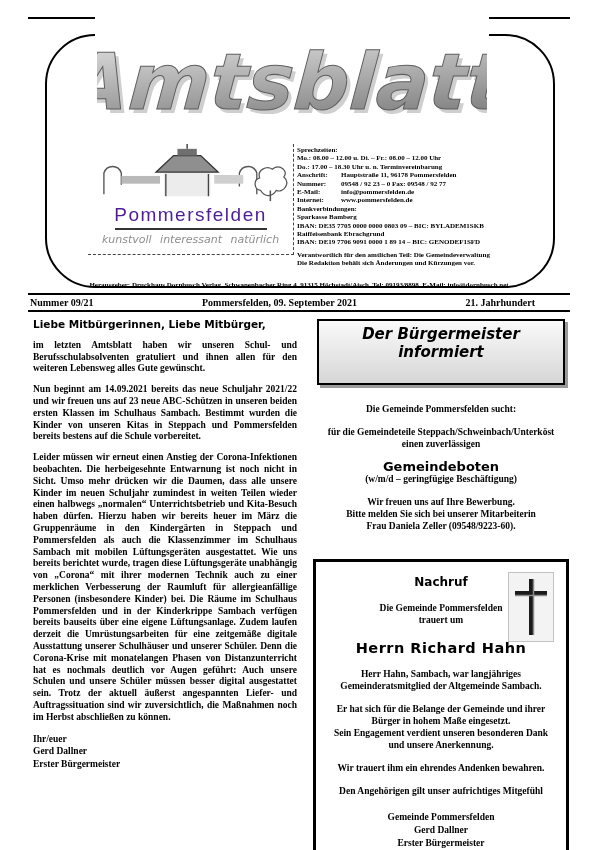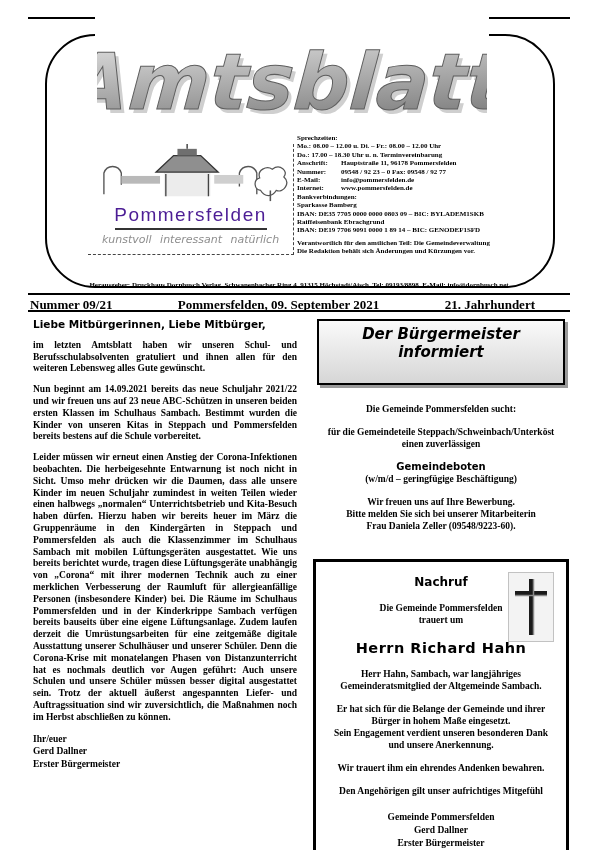--- a/index.html
+++ b/index.html
@@ -14,53 +14,53 @@
   .title-box{position:absolute;left:95px;top:10px;width:394px;height:133px;
              background:#fff;display:flex;align-items:center;justify-content:center;}
   .logo-box{position:absolute;left:88px;top:144px;width:205px;height:110px;background:#fff;
             border-right:1px dashed #444;border-bottom:1px dashed #444;text-align:center;}
   .logo-name{font-family:"Liberation Sans",sans-serif;font-size:19px;letter-spacing:1.5px;
              color:#4c1d95;margin-top:-4px;}
   .logo-rule{width:152px;border-top:2px solid #333;margin:2px auto 3px;}
   .logo-tagline{font-family:"DejaVu Sans",sans-serif;font-style:italic;font-size:11px;
                 color:#8e8e8e;word-spacing:5px;}
 
-  .contact{position:absolute;left:297px;top:134px;width:262px;
+  .contact{position:absolute;left:297px;top:146px;width:262px;
            font-size:7px;line-height:8.4px;font-weight:bold;}
   .contact .row .lbl{display:inline-block;width:44px;}
   .contact .gap{height:4px;}
 
   .publisher{position:absolute;left:28px;top:281px;width:542px;text-align:center;
              font-size:7px;font-weight:bold;}
   .rule{position:absolute;left:28px;width:542px;height:2px;background:#000;}
   .rule1{top:293px;}
   .rule2{top:310px;}
   .issue-bar{position:absolute;left:30px;top:297px;width:505px;display:flex;
-             justify-content:space-between;font-size:13px;font-weight:bold;text-align:right;}
+             justify-content:space-between;font-size:10px;font-weight:bold;text-align:right;}
 
   
   .left-col{position:absolute;left:33px;top:319px;width:264px;
             font-size:9.5px;line-height:11.8px;font-weight:bold;text-align:justify;
             hyphens:auto;-webkit-hyphens:auto;}
   .left-col .heading{font-family:"DejaVu Sans",sans-serif;font-size:10.5px;
                      text-align:left;margin:0 0 9px;}
   .left-col p{margin:0 0 9px;}
   .left-col .closing{text-align:left;line-height:12.5px;}
 
   
   .right-col{position:absolute;left:313px;top:319px;width:256px;}
   .info-header{margin:0 4px 18px;border:2px solid #000;
                background:linear-gradient(#fafafa,#d6d6d6);
                box-shadow:3px 3px 0 #9a9a9a;
                text-align:center;padding:4px 0 22px;
                font-family:"DejaVu Sans",sans-serif;font-style:italic;font-weight:bold;
                font-size:15px;}
   .job-ad{text-align:center;font-size:9.5px;line-height:12px;font-weight:bold;}
   .job-ad .intro{margin-bottom:11px;}
-  .job-ad .role{font-family:"DejaVu Sans",sans-serif;font-size:10px;margin-top:11px;}
+  .job-ad .role{font-family:"DejaVu Sans",sans-serif;font-size:13px;margin-top:11px;}
   .job-ad .role-note{margin-bottom:11px;}
 
   .obituary{margin-top:27px;border:3px solid #000;position:relative;
             padding:12px 14px 14px;text-align:center;
             font-size:9.5px;line-height:12px;font-weight:bold;}
   .obituary .ob-title{font-family:"DejaVu Sans",sans-serif;font-size:12px;margin:2px 0 14px;}
   .obituary .ob-name{font-family:"DejaVu Sans",sans-serif;font-size:14.5px;
                      margin:16px 0 14px;letter-spacing:.5px;}
   .obituary p{margin:0 0 11px;}
   .obituary p.tight{margin-bottom:0;}

